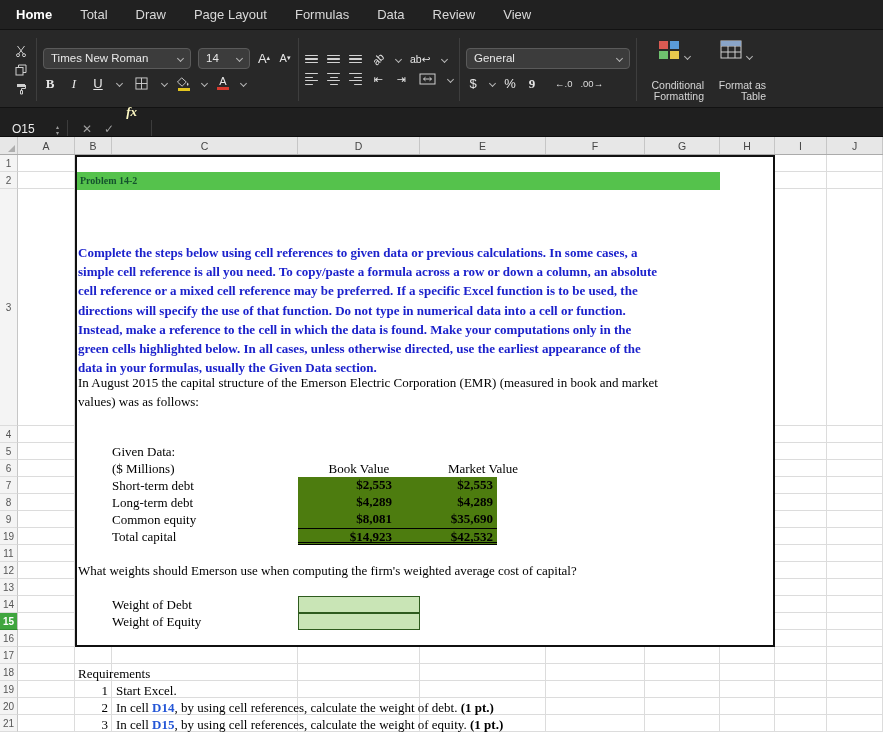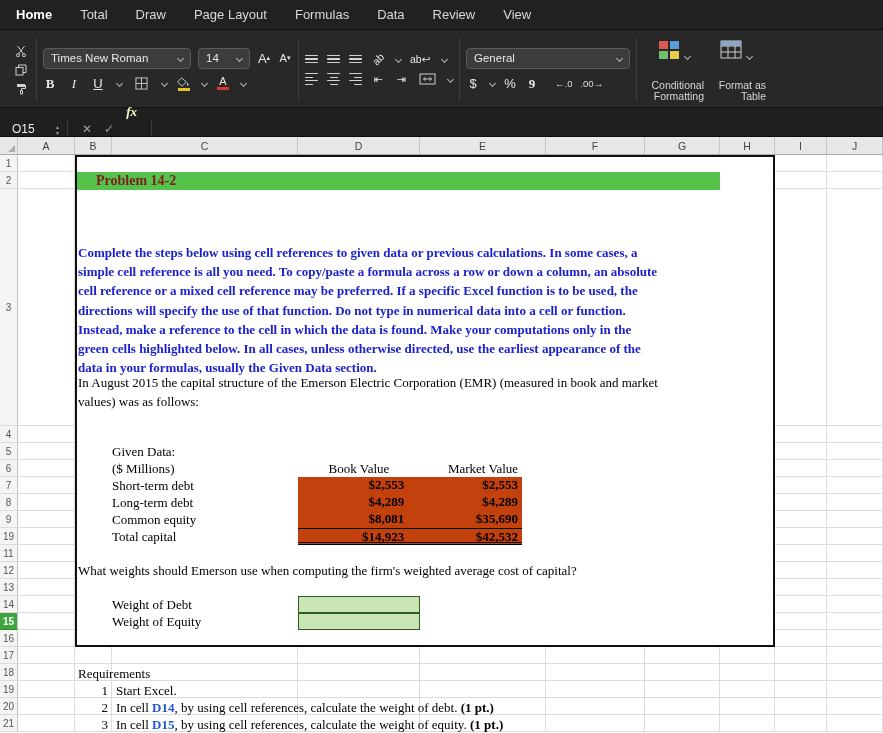--- a/index.html
+++ b/index.html
@@ -56,24 +56,24 @@
   
   .sheetbody{position:relative;height:578px;background:#fff;overflow:hidden}
   .rh{position:absolute;left:0;width:18px;background:#f4f4f4;border-right:1px solid #c6c6c6;border-bottom:1px solid #dcdcdc;display:flex;align-items:center;justify-content:center;font-size:10px;color:#555;z-index:3}
   .rh.sel{background:#3fa53e;color:#fff;font-weight:700;border-bottom-color:#2f8c2e}
   .gl{position:absolute;background:#dcdcdc;z-index:0}
   .pbox{position:absolute;left:75px;top:0;width:700px;height:492px;background:#fff;border:2px solid #101010;z-index:1}
   .cv{position:absolute;z-index:2;font-family:"Liberation Serif","DejaVu Serif",serif;font-size:13px;line-height:17px;color:#000;white-space:nowrap}
   .b{font-weight:400}
   .ctr{text-align:center}
   .titlebar{position:absolute;left:77px;top:17px;width:643px;height:18px;background:#55c24c;z-index:2}
-  .titletxt{font-family:"Liberation Serif","DejaVu Serif",serif;font-weight:700;font-size:14px;line-height:18px;color:#7f1d1d;padding-left:19px;white-space:nowrap}
+  .titletxt{font-family:"Liberation Serif","DejaVu Serif",serif;font-weight:700;font-size:10px;line-height:18px;color:#14532d;padding-left:3px;white-space:nowrap}
   .instr{position:absolute;left:78px;top:88px;z-index:2;font-family:"Liberation Serif","DejaVu Serif",serif;font-size:13px;font-weight:700;color:#1c22cc;line-height:19.2px;white-space:nowrap}
   .intro{position:absolute;left:78px;top:218px;z-index:2;font-family:"Liberation Serif","DejaVu Serif",serif;font-size:13px;color:#000;line-height:19px;white-space:nowrap}
-  .yellow{position:absolute;left:298px;top:322px;width:224px;background:#c2410c;z-index:2}
+  .yellow{position:absolute;left:298px;top:322px;width:199px;background:#4d7c0f;z-index:2}
   .yrow{display:flex;height:17px}
   .yrow div{font-family:"Liberation Serif","DejaVu Serif",serif;font-weight:700;font-size:13px;line-height:16px;text-align:right;padding-right:4px}
   .yrow .dcol{width:122px}
   .yrow .ecol{width:126px}
   .yrow.total{border-top:1px solid #000;border-bottom:3px double #000}
   .gcell{position:absolute;left:298px;width:122px;height:17px;background:#c9e5b6;border:1.5px solid #2e5b1e;z-index:2}
   .refblue{color:#2456d6;font-weight:700}
   .pts{font-weight:700}
 </style>
 </head>

